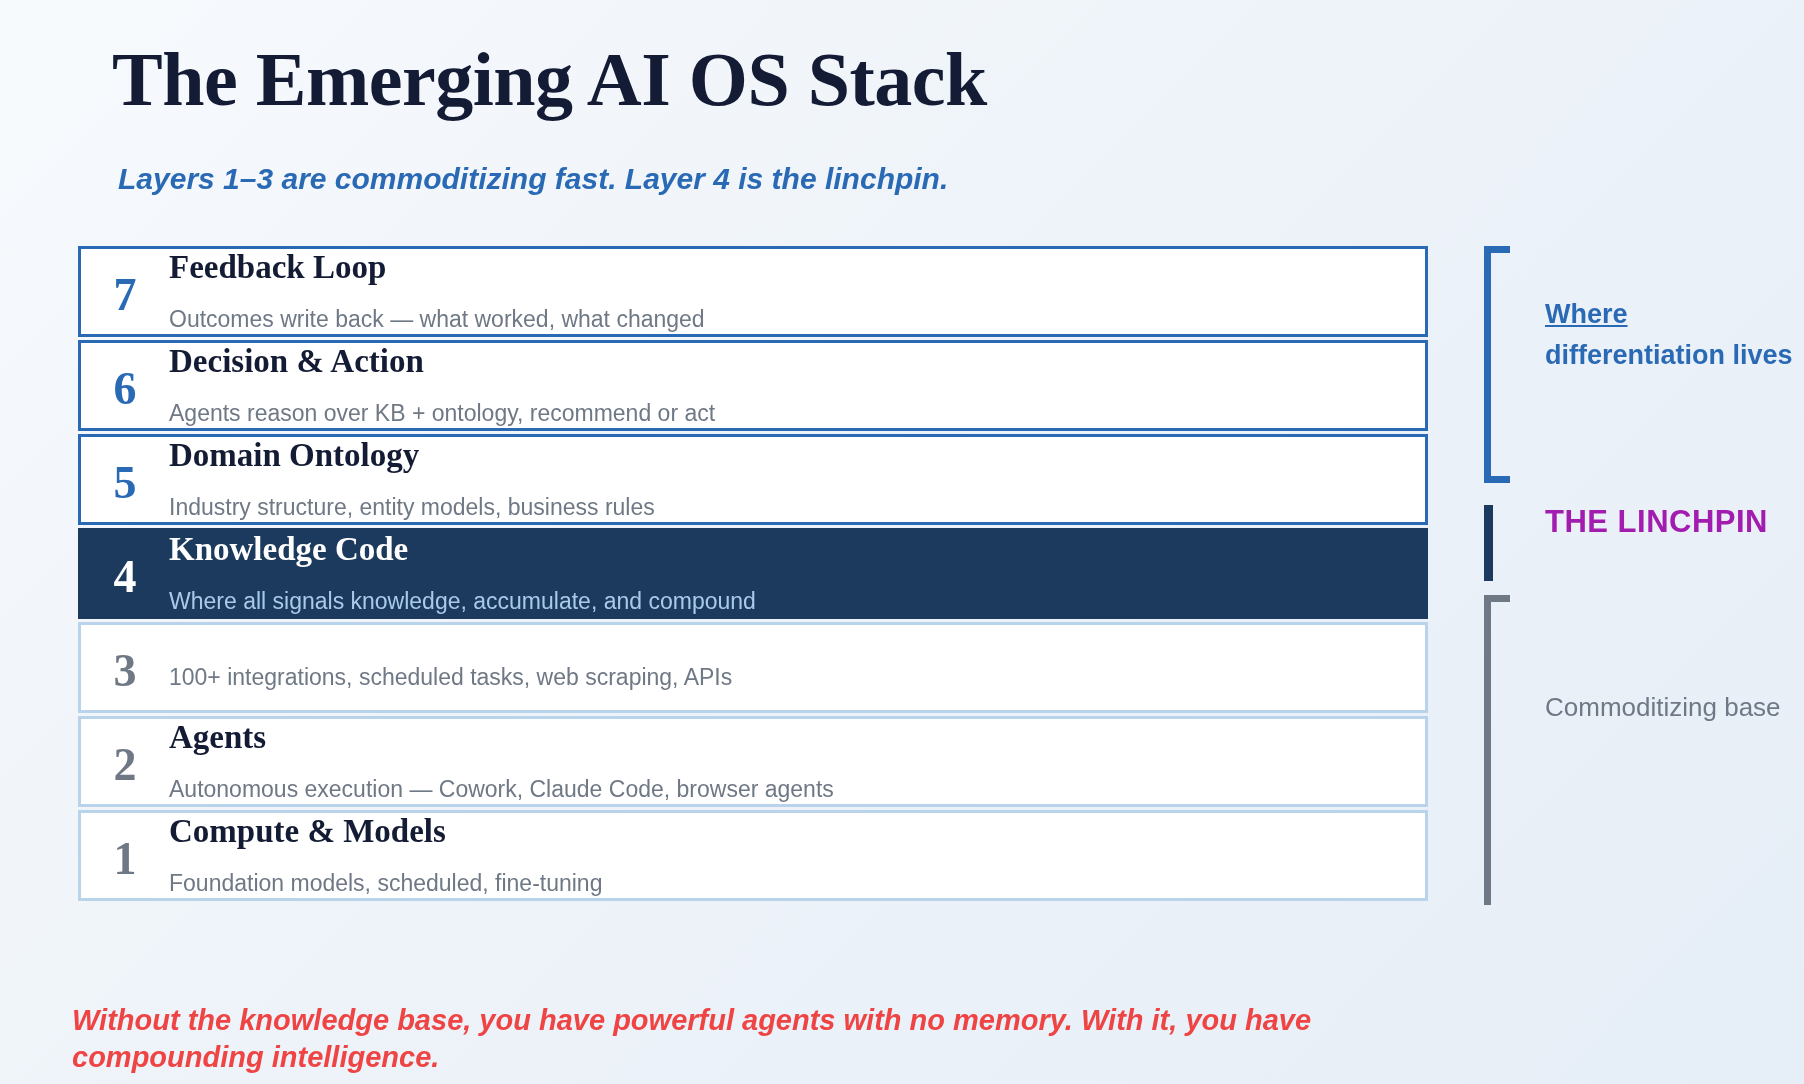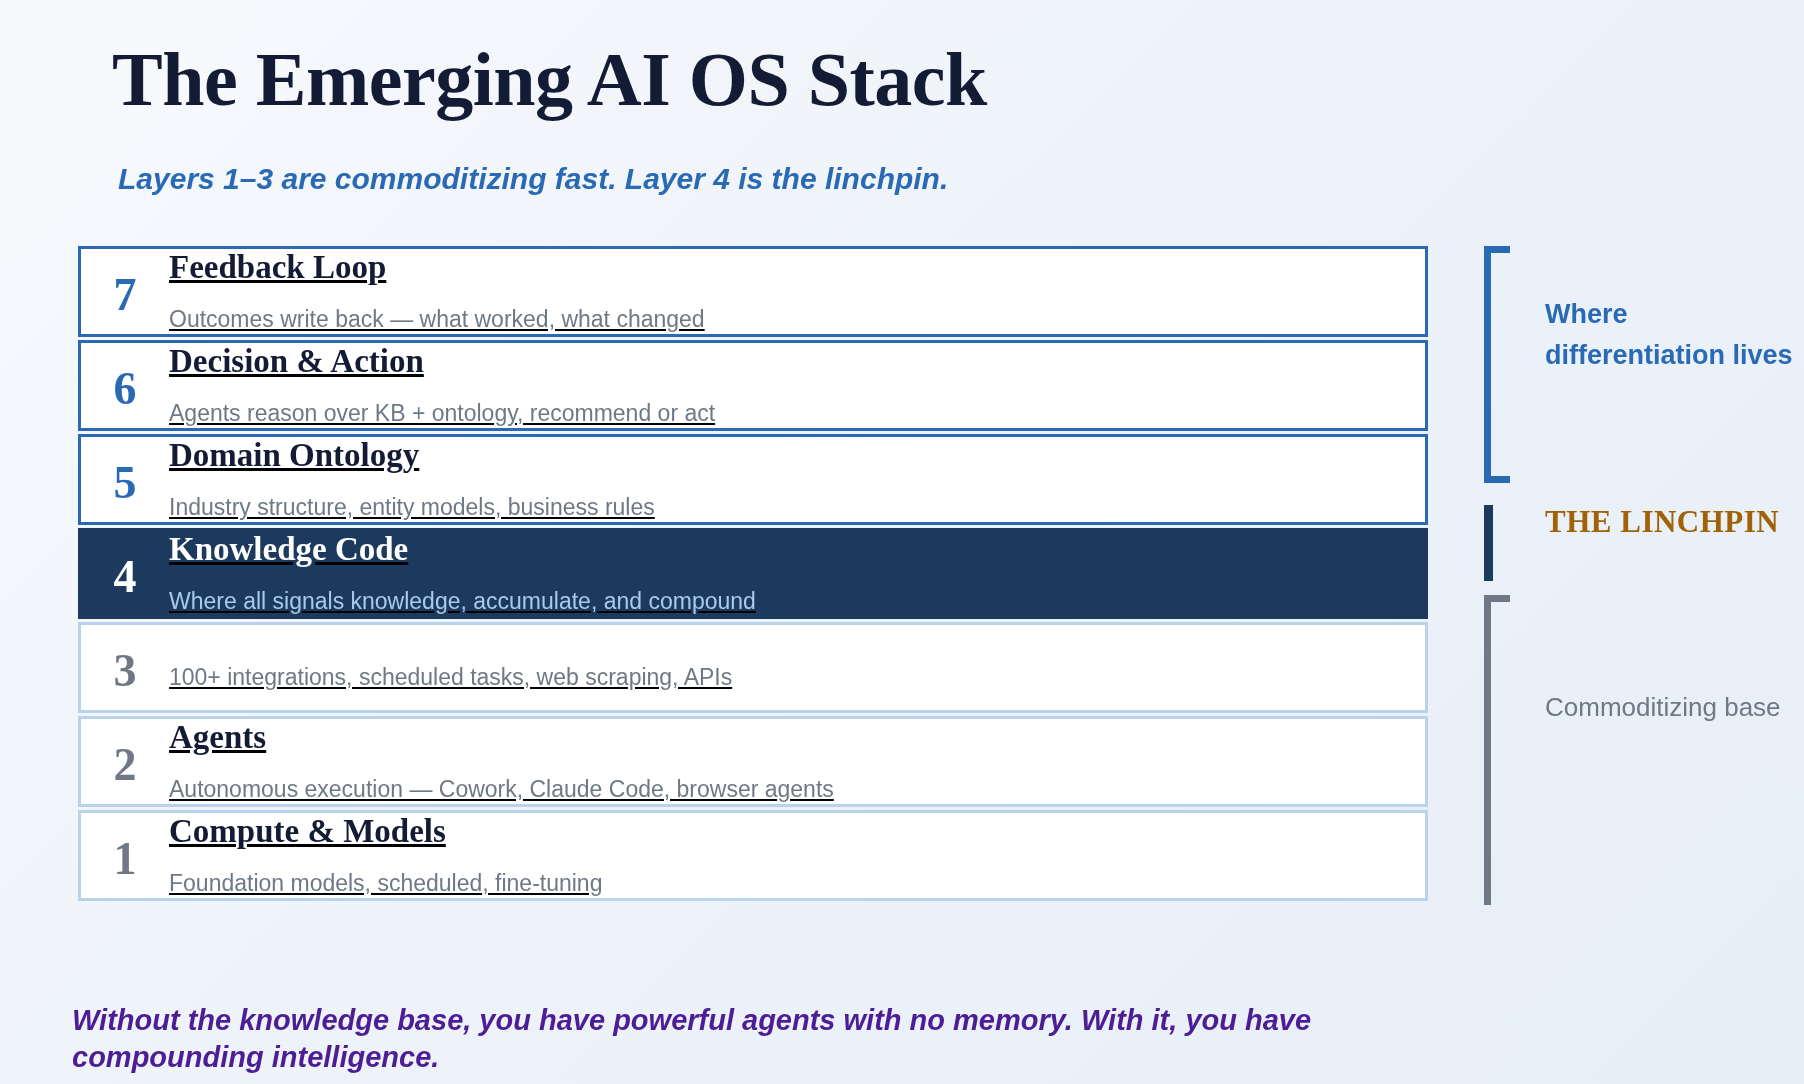--- a/index.html
+++ b/index.html
@@ -81,21 +81,20 @@
     color: #6f7885;
     padding-top: 6px;
   }
   .layer-row.accent .layer-num { color: #2a6ab5; }
   .layer-row.linchpin .layer-num { color: #ffffff; }
 
   .layer-text {
     flex: 1 1 auto;
     min-width: 0;
     padding-right: 22px;
-    text-decoration: underline;
   }
   .layer-title {
     font-family: "Liberation Serif", serif;
     font-weight: bold;
     font-size: 33px;
     line-height: 1.12;
     color: #141c35;
     white-space: nowrap;
   }
   .layer-row.linchpin .layer-title { color: #ffffff; }
@@ -152,28 +151,29 @@
   }
   .ann-label.differentiation {
     top: 48px;
     font-family: "Liberation Sans", sans-serif;
     font-weight: bold;
     font-size: 27px;
     line-height: 1.52;
     color: #2a6ab5;
   }
   .ann-label.differentiation .first-word {
+    text-decoration: underline;
   }
   .ann-label.linchpin-label {
     top: 254px;
-    font-family: Liberation Serif, serif;
+    font-family: Liberation Sans, sans-serif;
     font-weight: bold;
     font-size: 31px;
     line-height: 1.42;
-    color: #a16207;
+    color: #a21caf;
     letter-spacing: 0.5px;
   }
   .ann-label.commoditizing {
     top: 441px;
     font-family: "Liberation Sans", sans-serif;
     font-size: 26px;
     line-height: 1.55;
     color: #6f7885;
   }
 
@@ -181,21 +181,21 @@
   .footer-note {
     position: absolute;
     left: 72px;
     top: 1002px;
     width: 1400px;
     font-family: "Liberation Sans", sans-serif;
     font-weight: bold;
     font-style: italic;
     font-size: 29px;
     line-height: 1.28;
-    color: #4c1d95;
+    color: #ef4444;
   }
 </style>
 </head>
 <body>
 
 <div class="canvas">
 
   <div class="page-title">The Emerging AI OS Stack</div>
 
   <div class="page-subtitle">Layers 1–3 are commoditizing fast. Layer 4 is the linchpin.</div>

